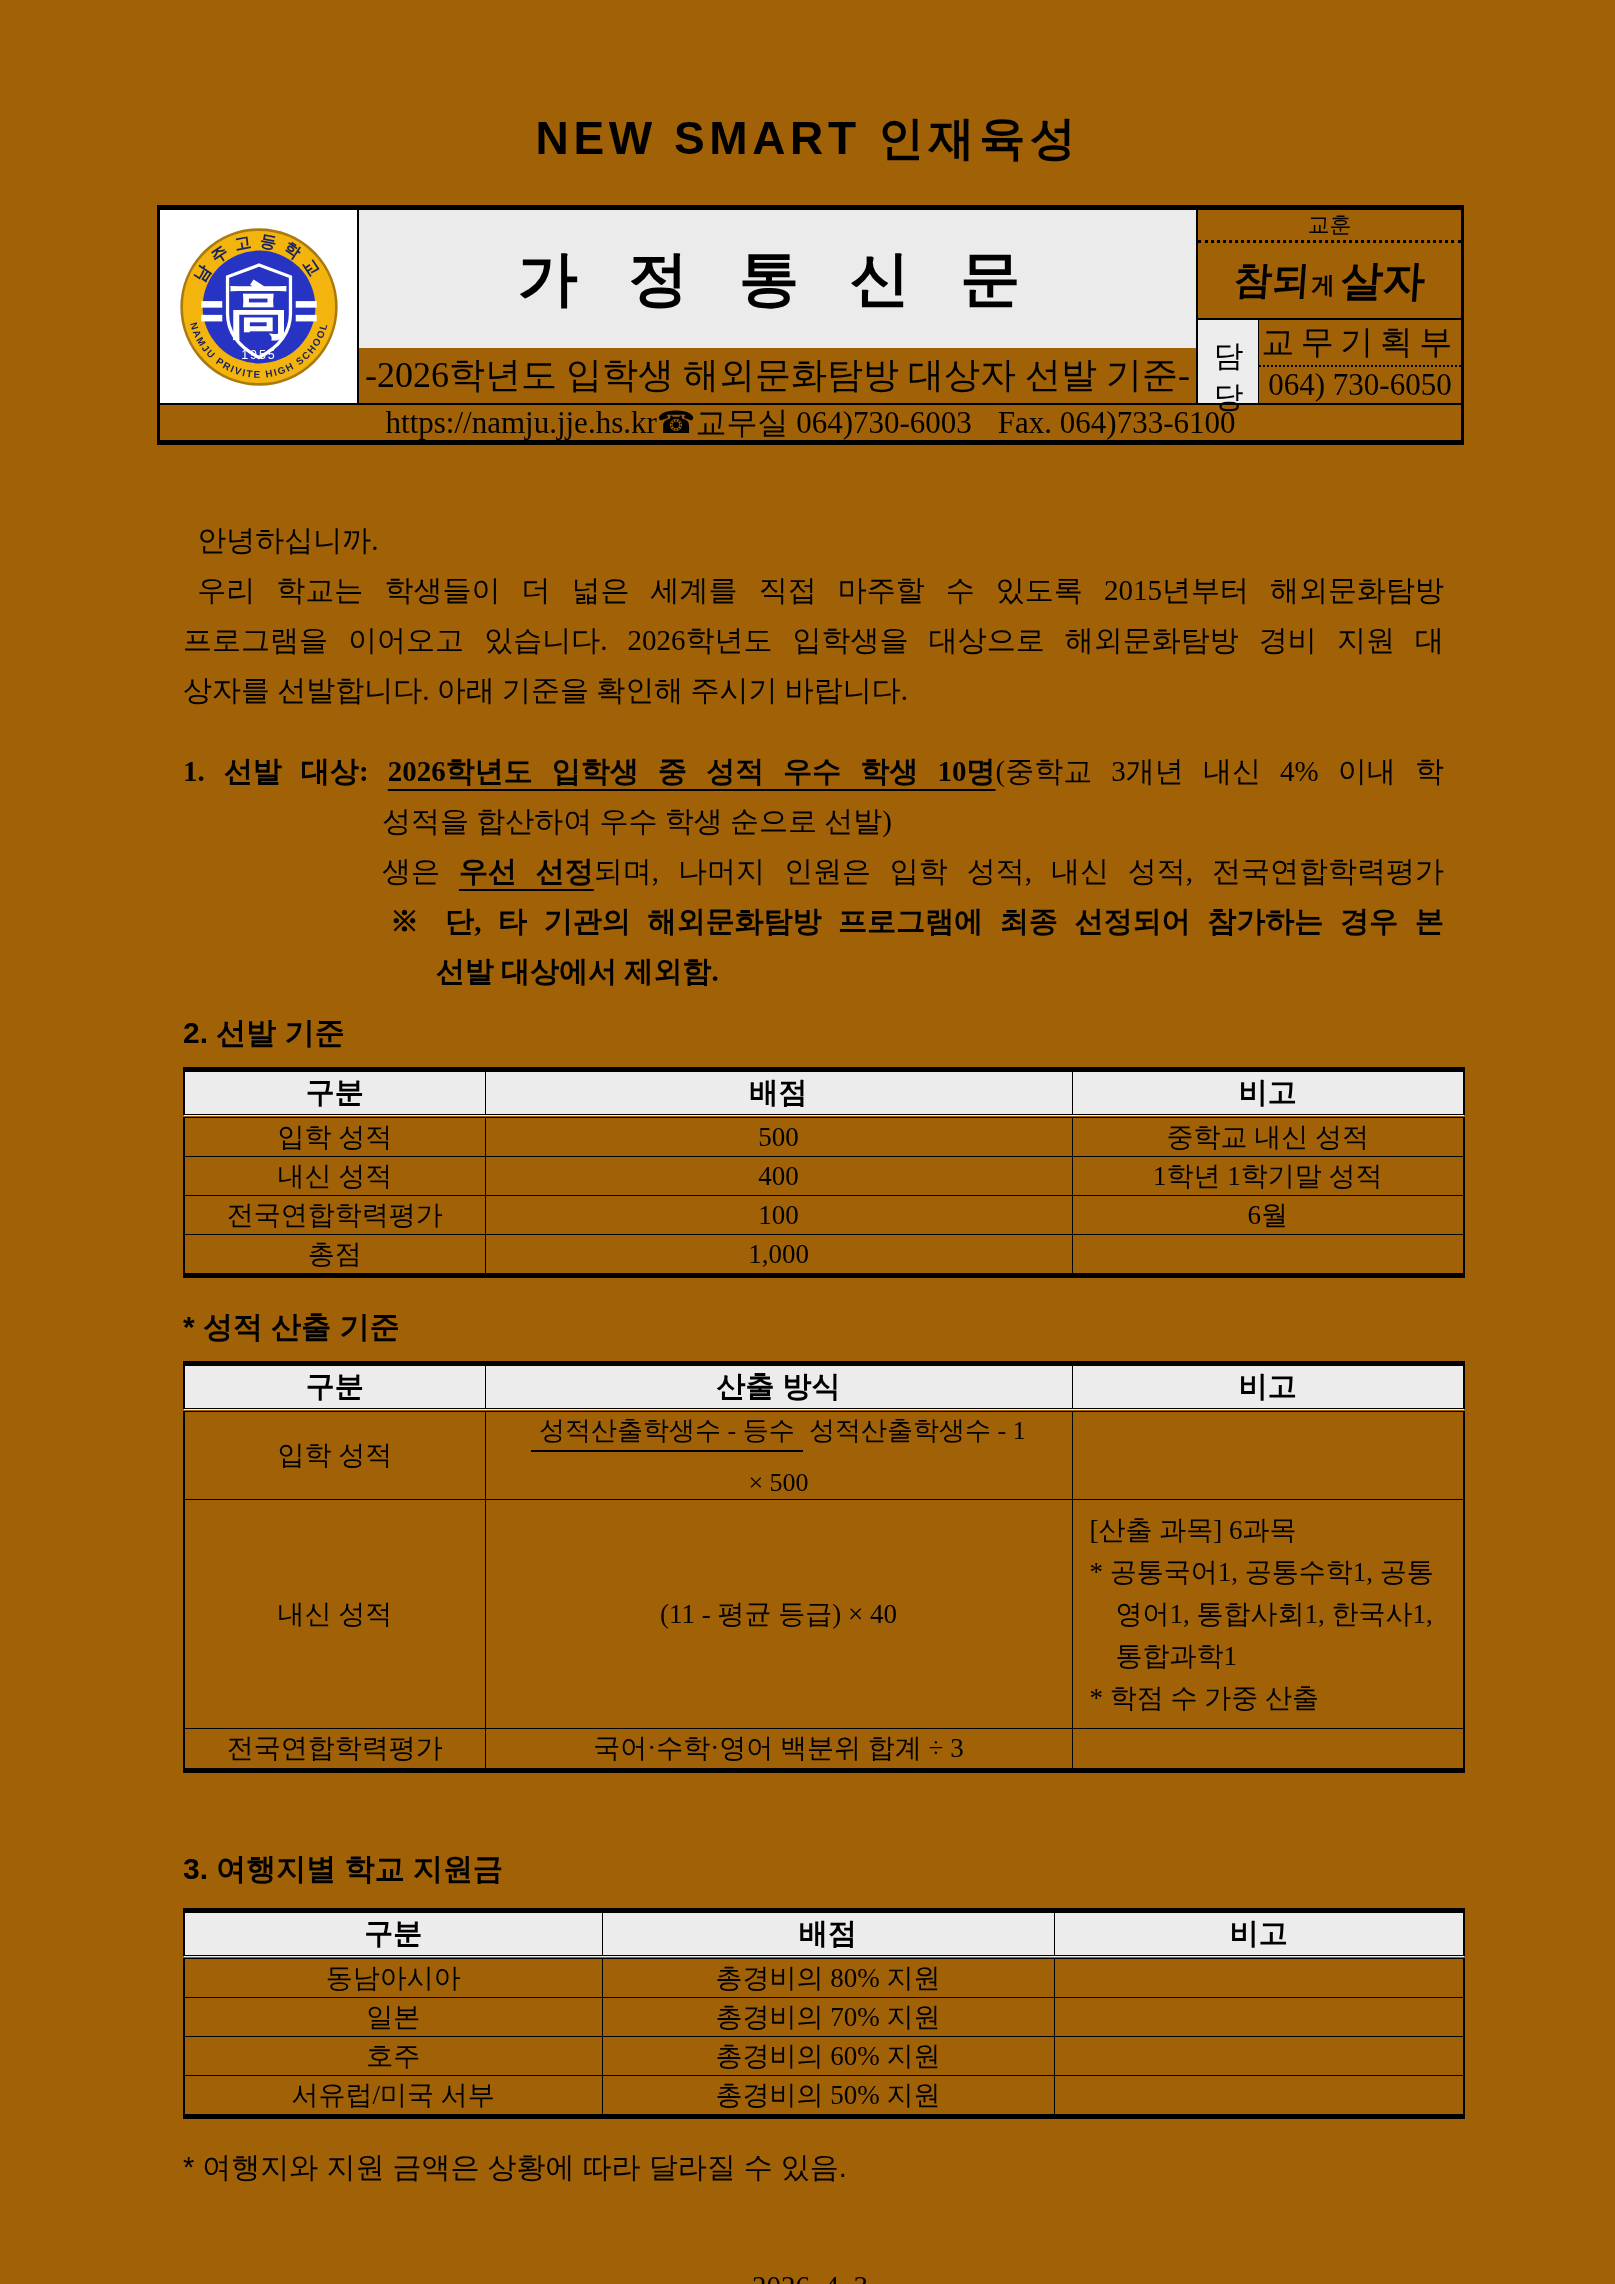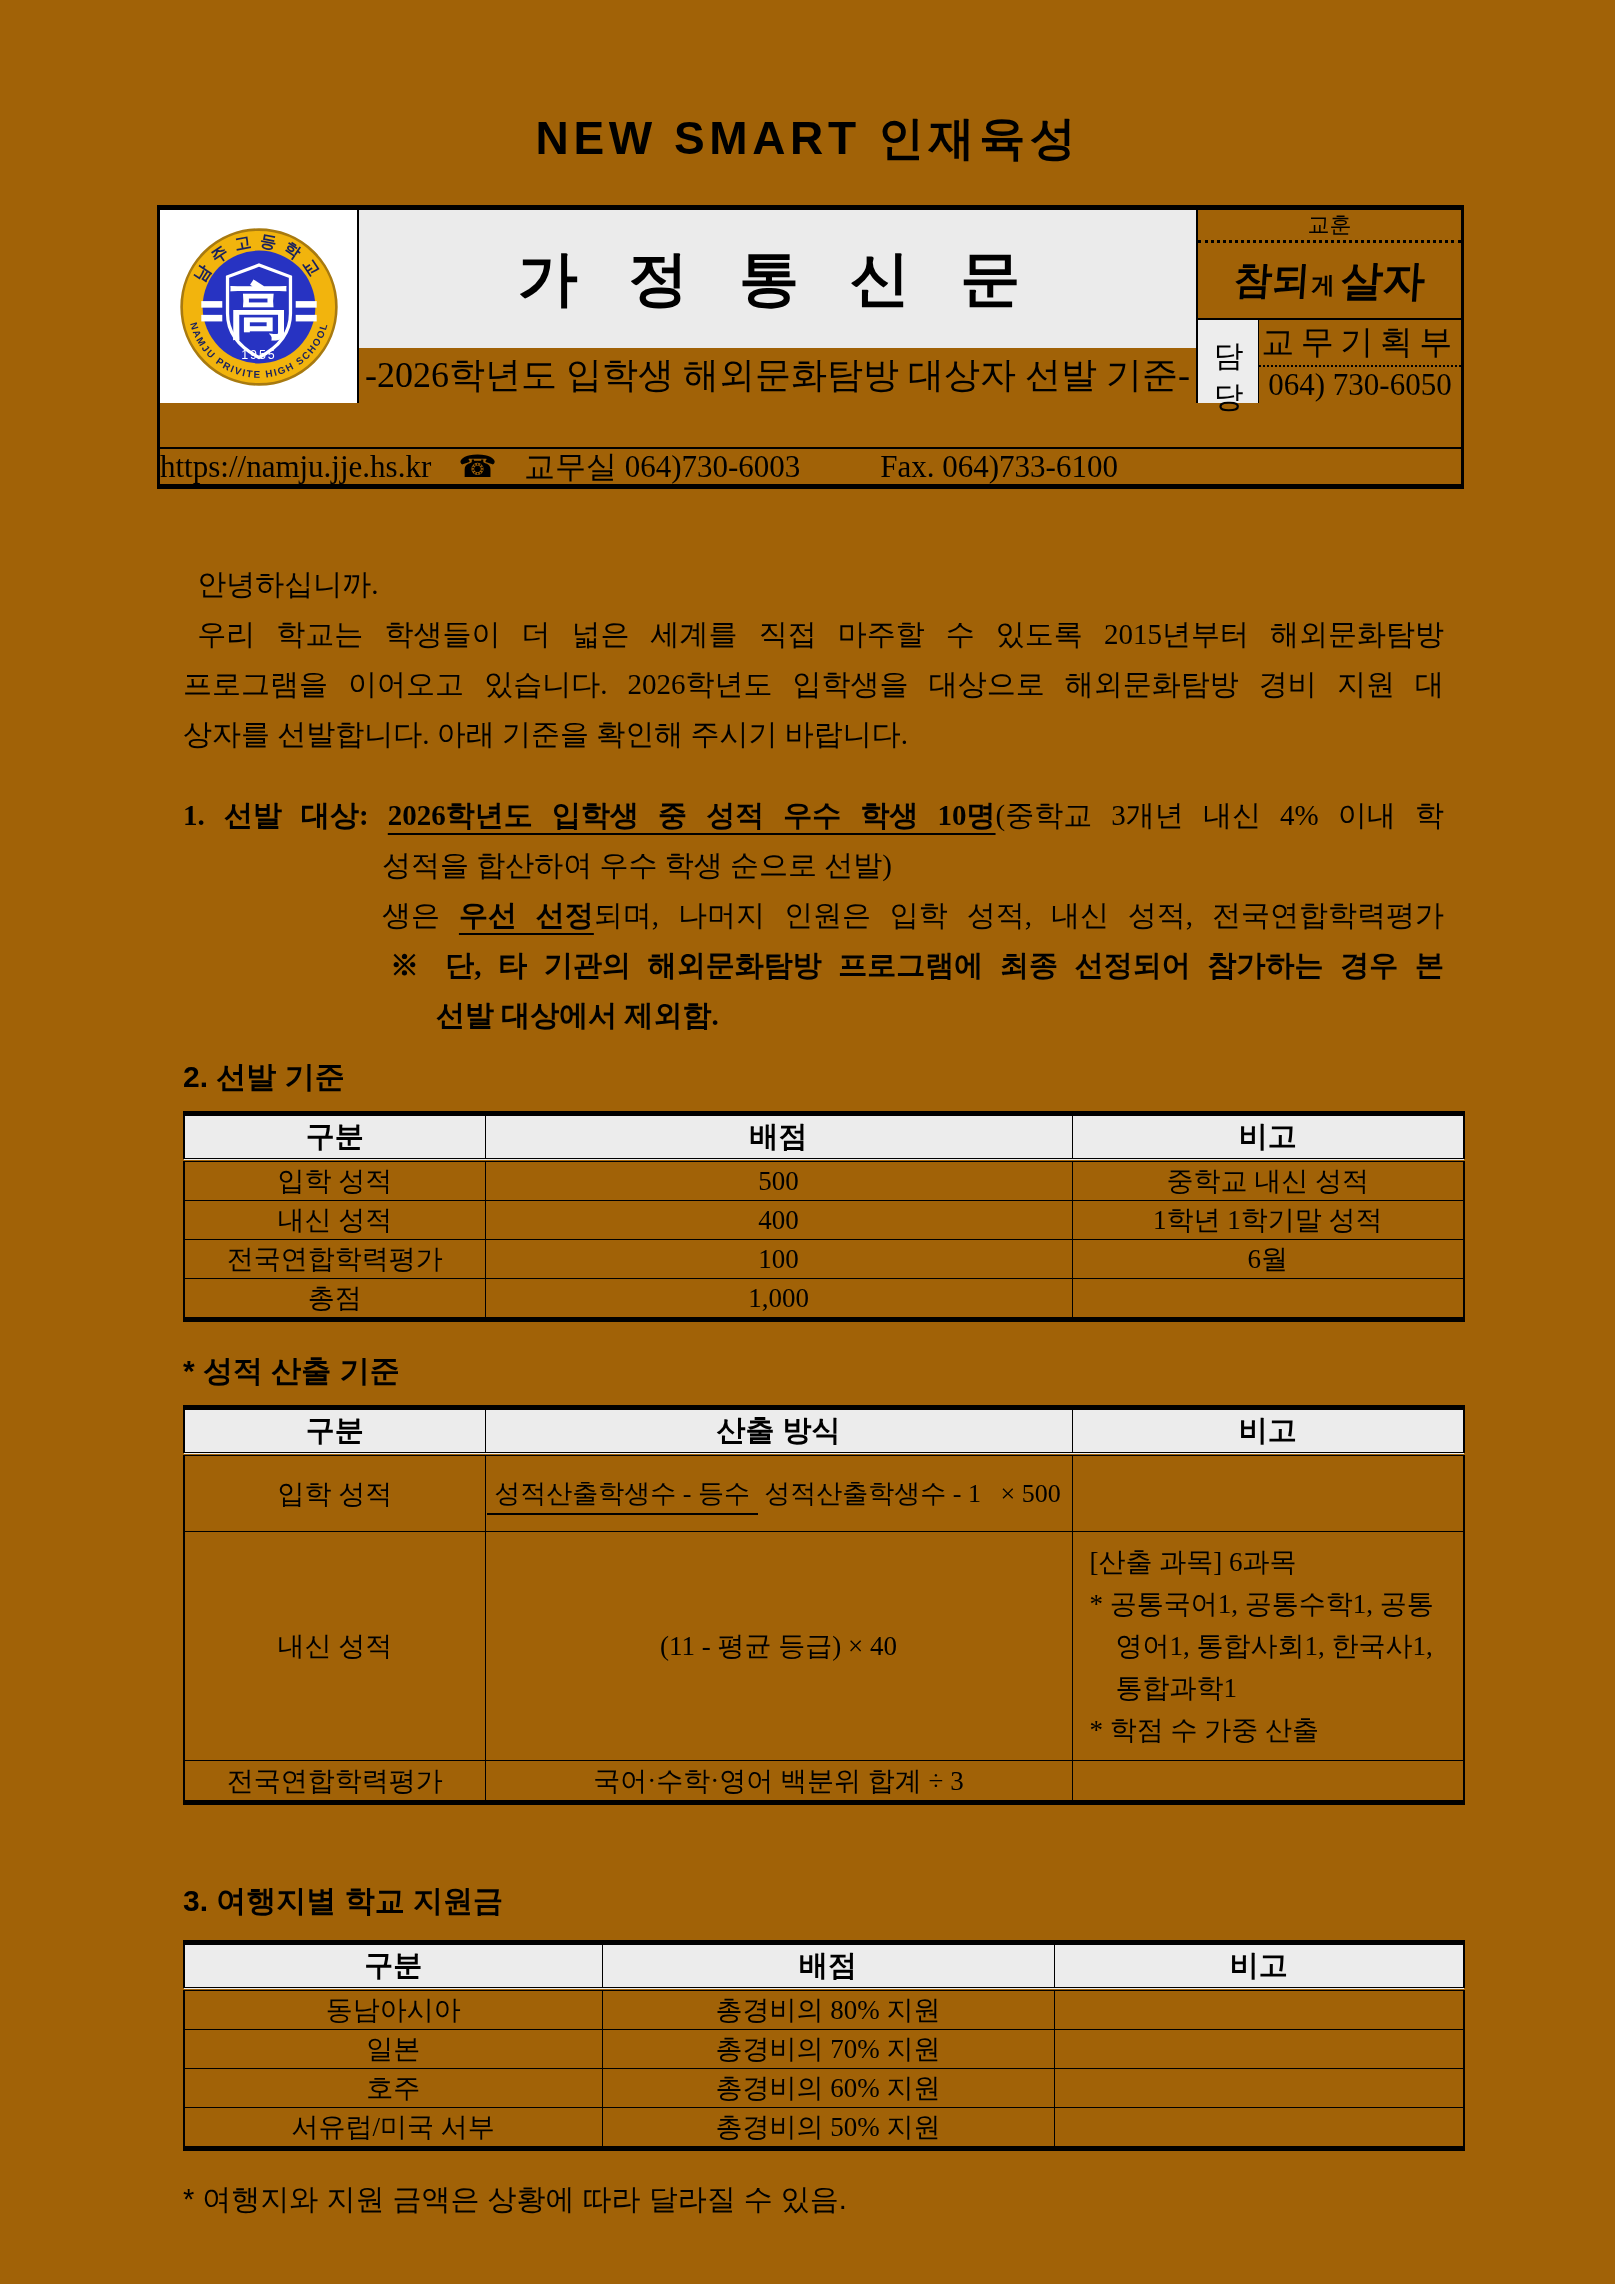--- a/index.html
+++ b/index.html
@@ -21,21 +21,21 @@
   .motto{height:96px;display:flex;align-items:center;justify-content:center;}
   .motto .m1{font-size:38px;font-weight:900;transform:skewX(-4deg);}
   .motto .m2{font-size:23.5px;font-weight:700;margin:9px 1.3px 0 1.3px;}
   .motto .m3{font-size:42px;font-weight:900;transform:skewX(-4deg);margin-left:5.2px;}
   .staff{flex:1;display:flex;border-top:2px solid #000;}
   .staff-label{width:60px;background:#ededed;border-right:1.3px solid #000;display:flex;align-items:center;justify-content:center;
                writing-mode:vertical-rl;text-orientation:upright;font-size:30px;letter-spacing:10.4px;}
   .staff-vals{flex:1;display:flex;flex-direction:column;}
   .dept{flex:1;border-bottom:2.6px dotted #000;display:flex;align-items:center;justify-content:center;font-size:33px;letter-spacing:6.5px;}
   .phone{flex:1;display:flex;align-items:center;justify-content:center;font-size:31px;}
-  .hdr-contact{border-top:2.6px solid #000;height:35px;display:flex;align-items:center;gap:27px;font-size:31px;margin-top:44px;}
+  .hdr-contact{border-top:2.6px solid #000;height:35px;display:flex;align-items:center;justify-content:center;gap:0;font-size:31px;}
   .hdr-contact .gap{width:26px;}
   
   .para{font-size:29px;line-height:50px;}
   .greeting{margin-top:70px;}
   .ind{padding-left:14.3px;}
   .fill{text-align:justify;text-align-last:justify;}
   .selection{margin-top:31px;}
   .s1l1{padding-left:199px;text-indent:-199px;}
   .s1l23{padding-left:199px;}
   .note1{padding-left:207px;font-weight:bold;}
@@ -46,21 +46,21 @@
   
   .doc-table{border-collapse:collapse;width:1280px;table-layout:fixed;font-size:27px;
              border:2.6px solid #000;border-top:5.9px solid #000;border-bottom:5.9px solid #000;}
   .doc-table th{background:#ececec;font-family:"Liberation Sans","DejaVu Sans",sans-serif;font-weight:bold;font-size:29px;
                 height:38px;border:1.3px solid #000;border-bottom:4.6px double #000;}
   .doc-table td{height:35px;text-align:center;border:1.3px solid #000;}
   .t2 .r1 td{height:73px;}
   .t2 .r3 td{height:37px;}
   .note-cell{text-align:left !important;padding:9px 6.5px 9px 17px;line-height:42px;}
   .note-cell .cont{padding-left:26px;}
-  .formula{display:flex;align-items:center;gap:19.6px;font-size:26px;}
+  .formula{display:flex;align-items:center;justify-content:center;gap:19.6px;font-size:26px;flex-direction:column;}
   .frac{display:inline-block;text-align:center;}
   .frac .num{border-bottom:2px solid #000;padding:0 7.8px 5.2px 7.8px;}
   .frac .den{padding-top:5.2px;}
   .footnote{margin-top:29px;font-family:"Liberation Sans","DejaVu Sans",sans-serif;font-weight:normal;font-size:29px;}
   .date-line{margin-top:82px;text-align:center;font-size:29px;}
   .mt26{margin-top:17px;} .mt20{margin-top:13px;} .mt44{margin-top:29px;} .mt116{margin-top:76px;} .mt28{margin-top:18px;}
 </style>
 </head>
 <body>
 

